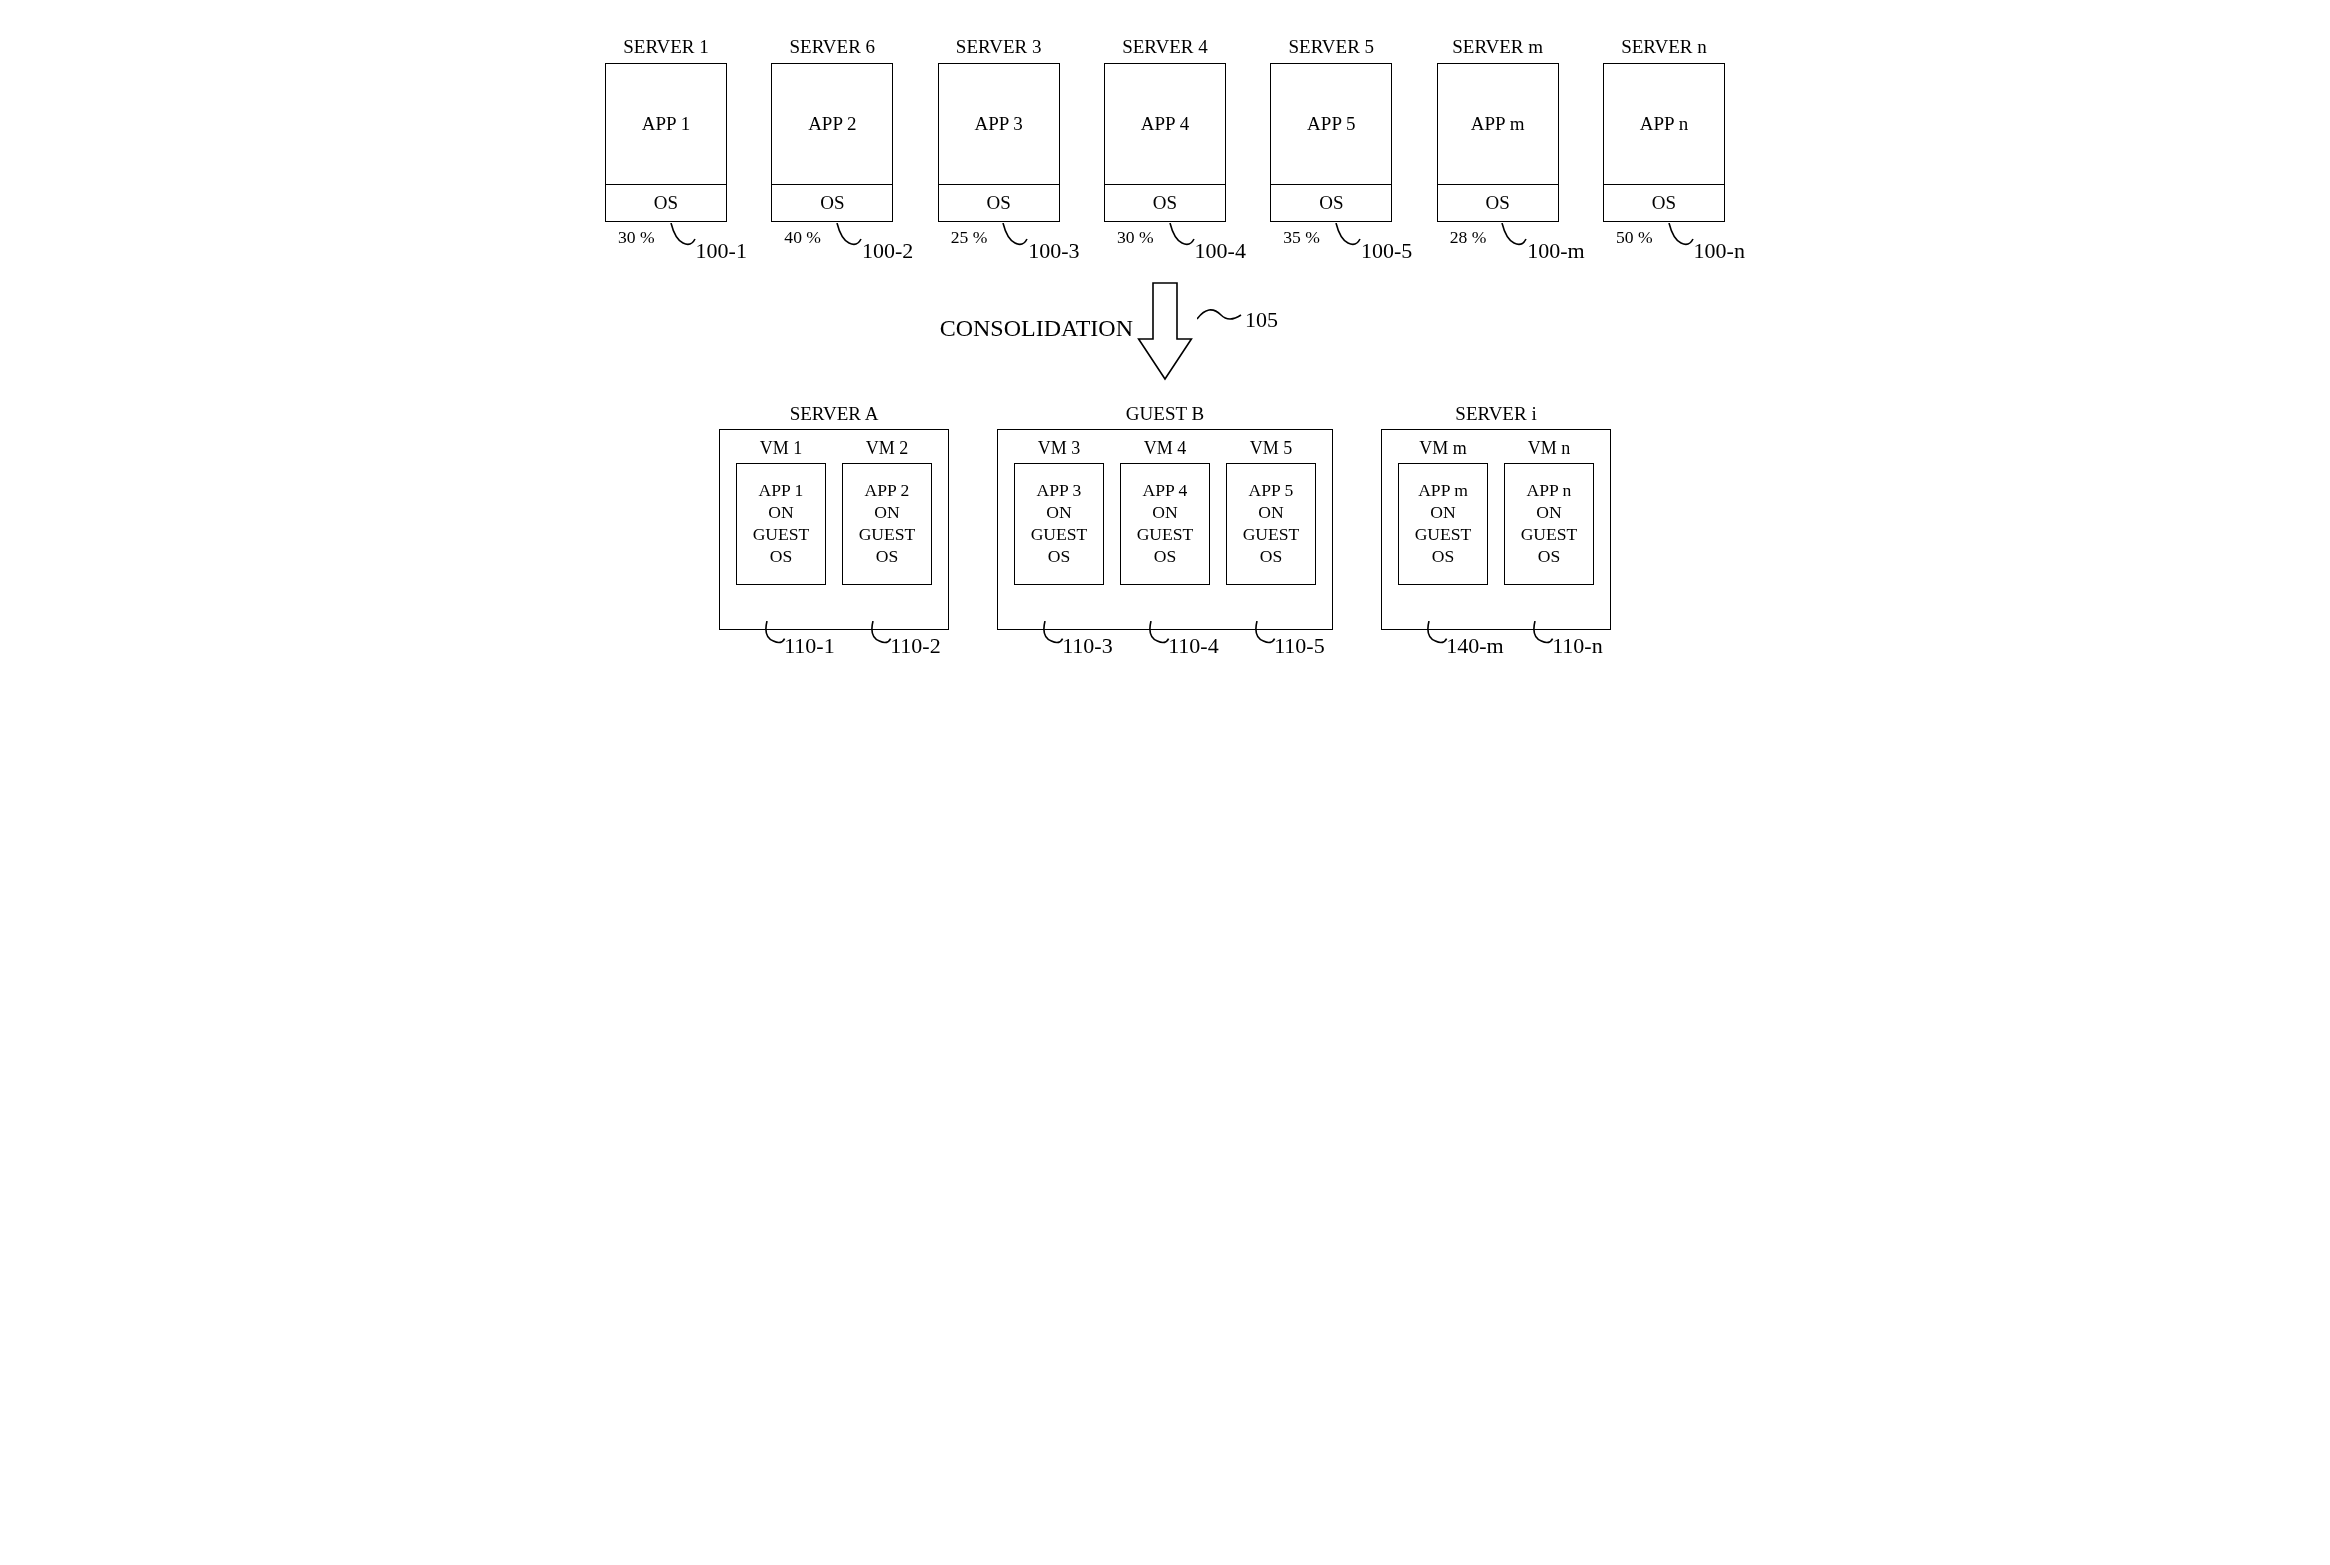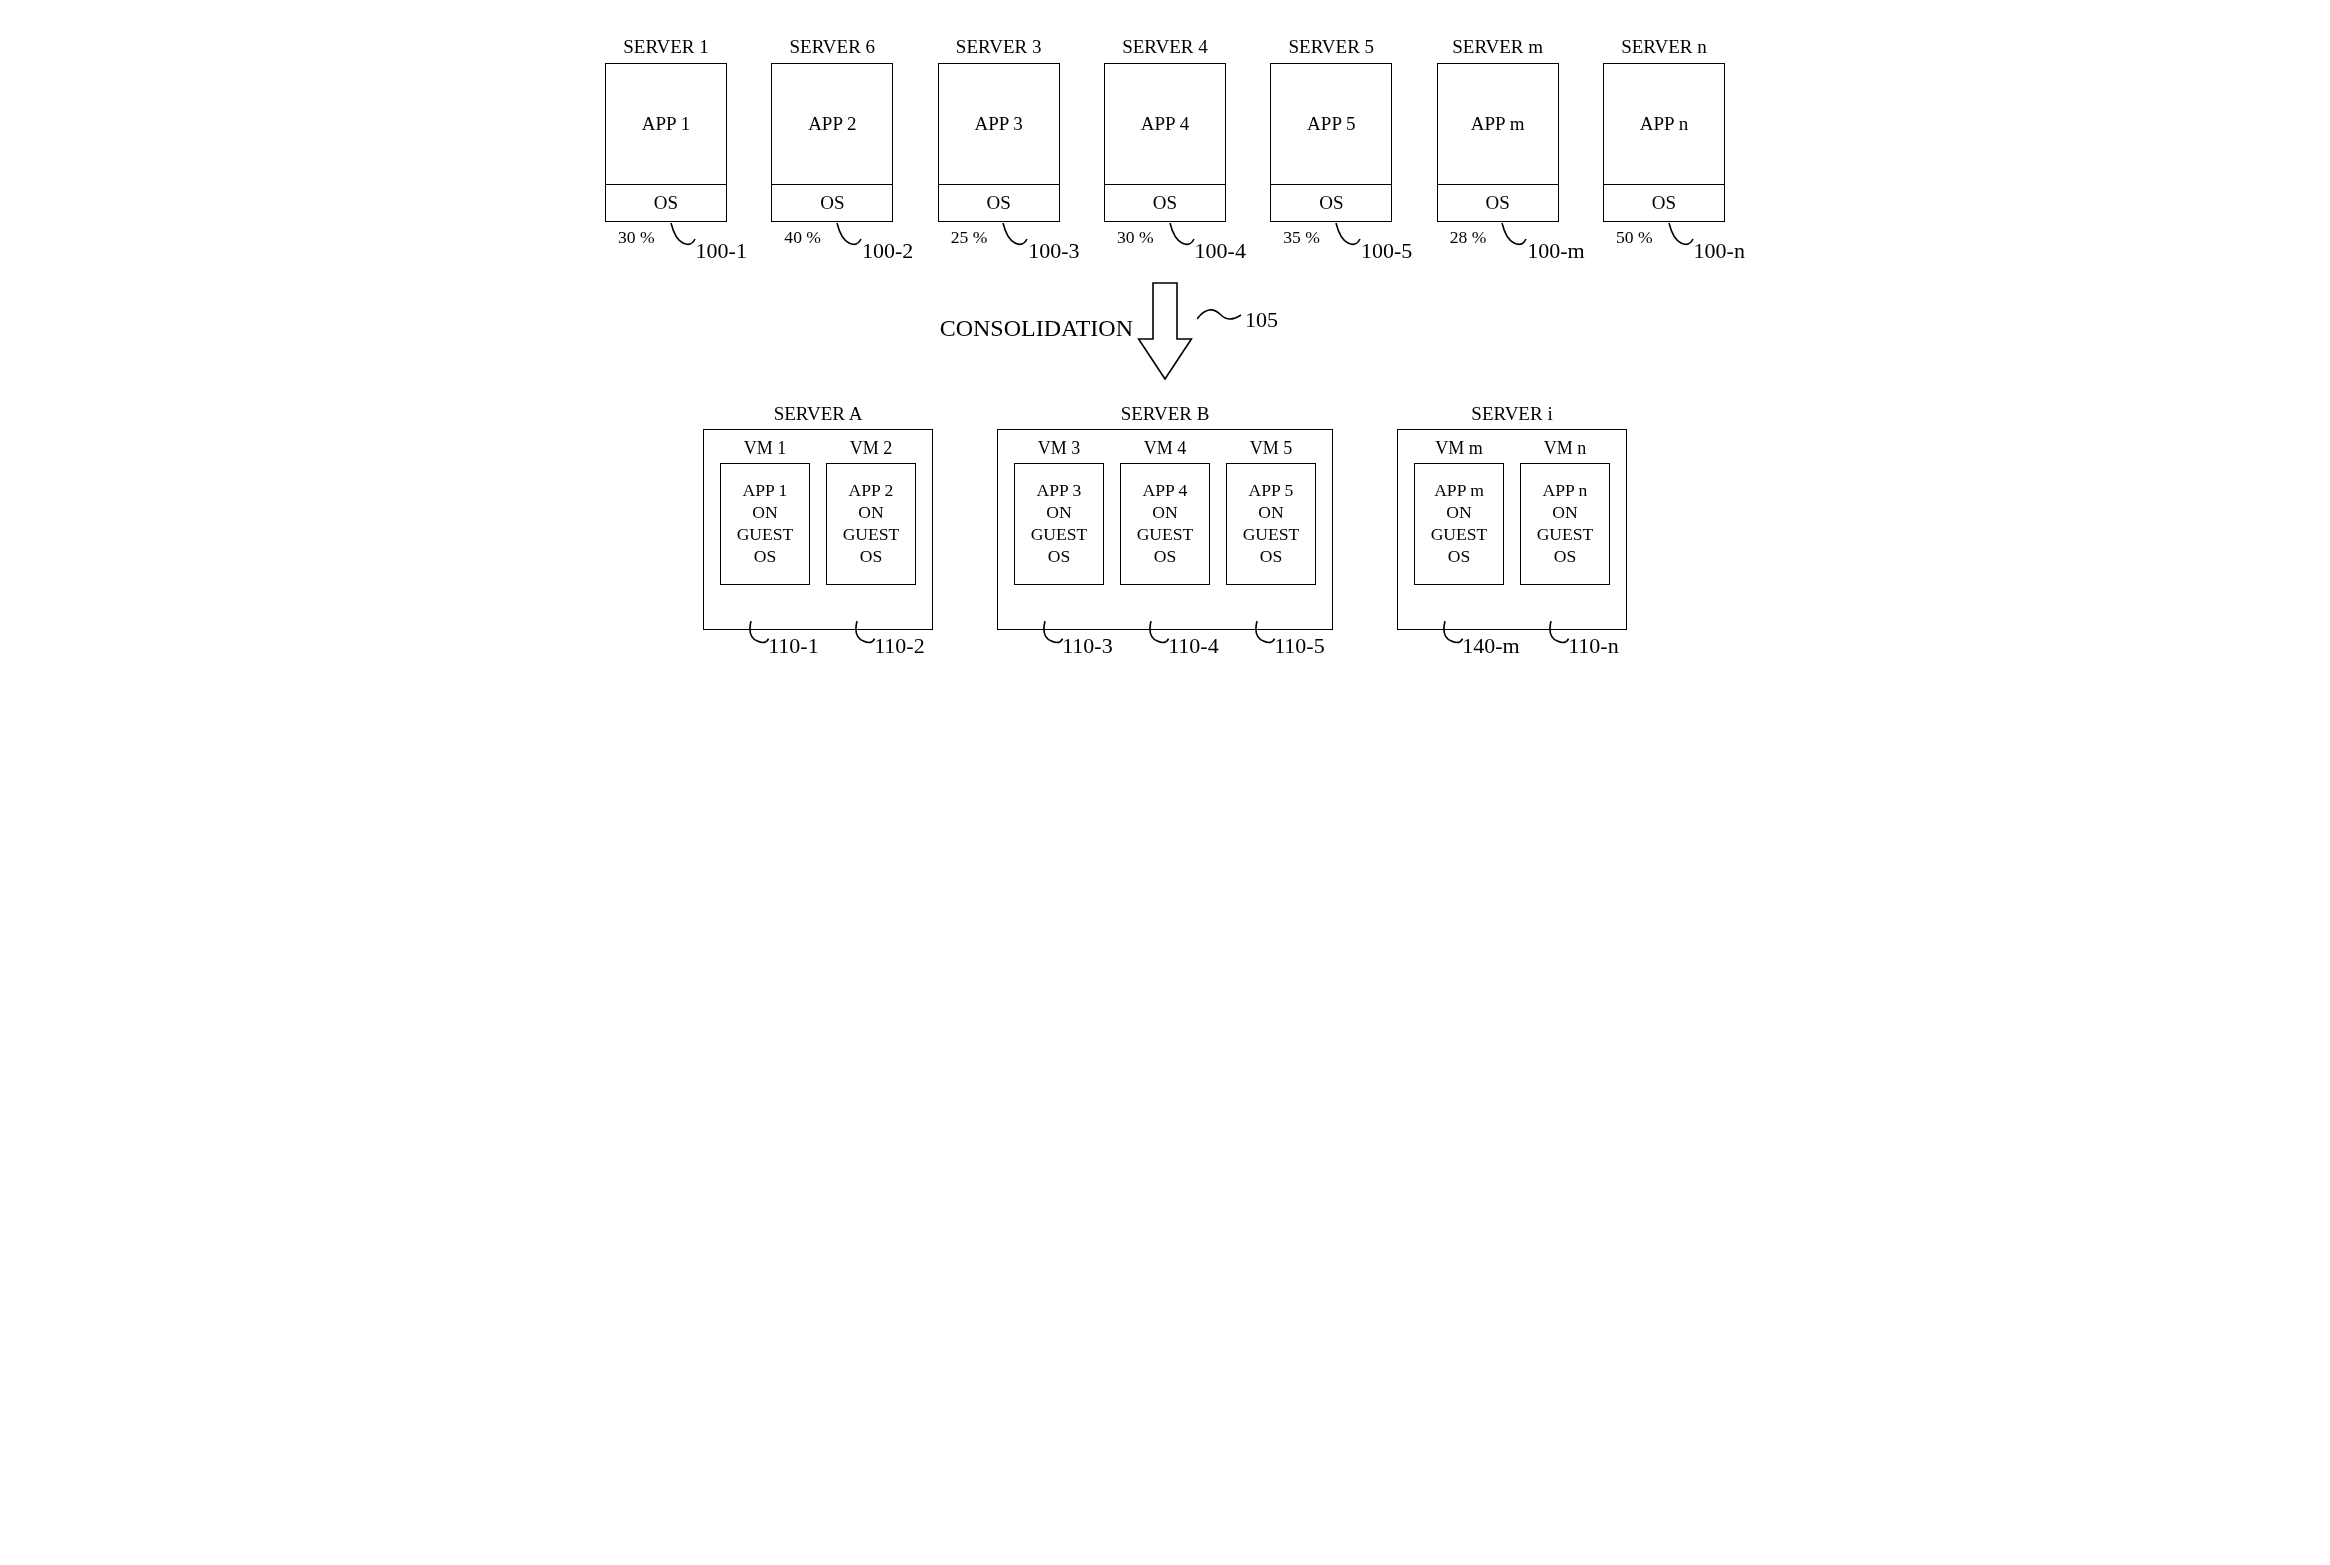--- a/index.html
+++ b/index.html
@@ -97,21 +97,21 @@
   .arrow-lead {
     position: absolute;
     left: calc(50% + 32px);
     top: 24px;
   }
 
   
   .bottom-row {
     display: flex;
     justify-content: center;
-    gap: 64px;
+    gap: 48px;
   }
   .host-col {
     display: flex;
     flex-direction: column;
     align-items: center;
     position: relative;
   }
   .host-title {
     font-size: 19px;
     margin-bottom: 4.8px;
@@ -326,21 +326,21 @@
       </div>
     </div>
     <div class="host-lead" style="position:relative; align-self:flex-end; margin-right:32px;">
       <svg width="56" height="36" style="position:absolute;left:-22.4px;top:0;" viewBox="0 0 70 45">
             <path d="M10,0 Q5,20 18,25 Q28,30 32,22" fill="none" stroke="#000" stroke-width="2"></path>
           </svg>
       <span class="ref-text" style="left:4.8px; top:12.8px;">120-1</span>
     </div>
       </div>
       <div class="host-col">
-    <div class="host-title">SERVER B</div>
+    <div class="host-title">GUEST B</div>
     <div class="host-box">
 
       <div class="vm-col">
         <div class="vm-title">VM 3</div>
         <div class="vm-box">
           <div>APP 3</div>
           <div>ON</div>
           <div>GUEST</div>
           <div>OS</div>
         </div>

